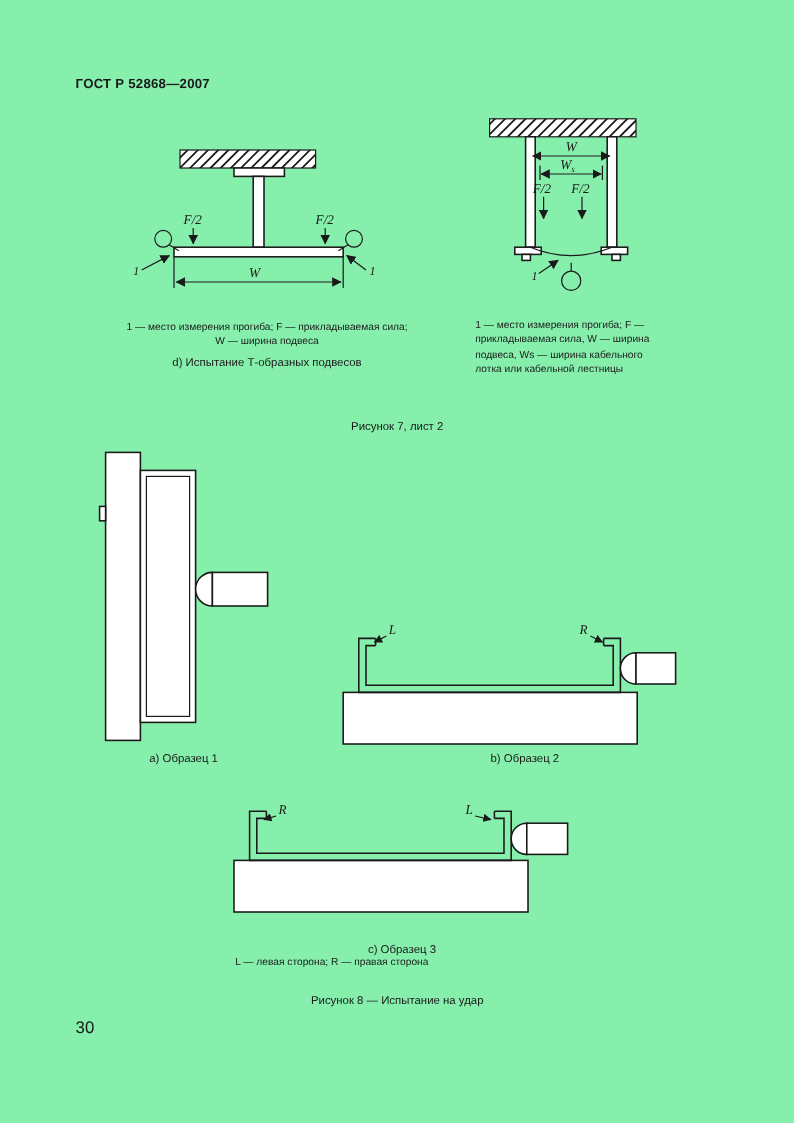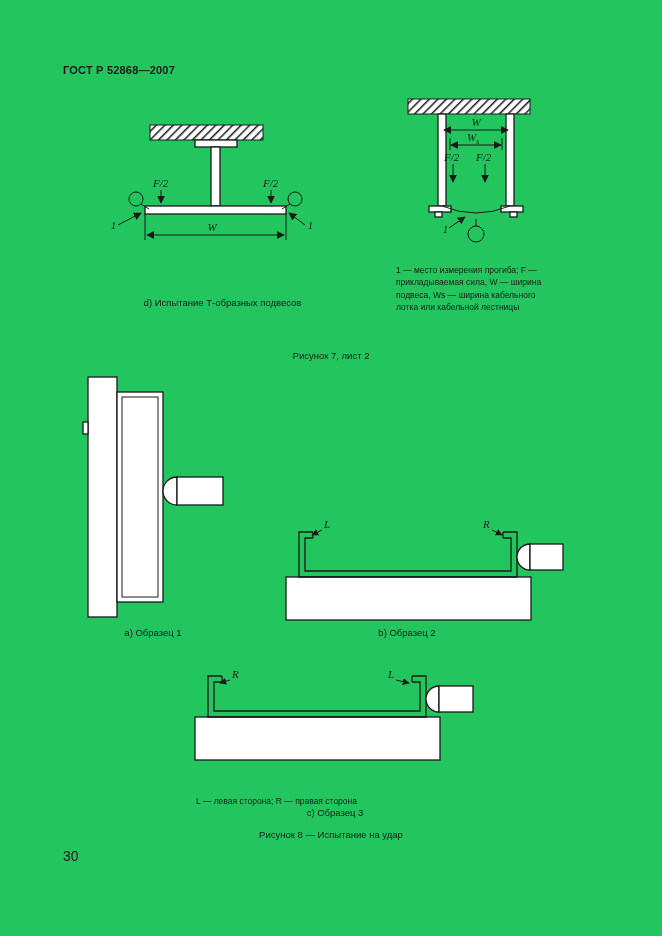--- a/index.html
+++ b/index.html
@@ -1,17 +1,17 @@
 <!DOCTYPE html>
 <html><head>
 <meta charset="utf-8">
 <style>
   * { margin:0; padding:0; box-sizing:border-box; }
   body { background:#e9e9e9; font-family:"Liberation Sans", sans-serif; color:#1a1a1a; }
-  .page { position:relative; width:662px; height:936px; background:#22c55e; margin:0 auto; overflow:hidden; }
+  .page { position:relative; width:662px; height:936px; background:#86efac; margin:0 auto; overflow:hidden; }
   .abs { position:absolute; }
   .header { font-size:11px; font-weight:bold; letter-spacing:0.2px; }
   .legend { font-size:8.5px; line-height:1.45; }
   .caption { font-size:9.5px; }
   .note { font-size:8.5px; }
   .pageno { font-size:14px; }
   .center { text-align:center; }
   svg { overflow:visible; }
   svg text { font-family:"Liberation Serif", serif; fill:#1a1a1a; }
   .lbl { font-size:11px; font-style:italic; }
@@ -133,20 +133,21 @@
       <line class="thin" x1="83" y1="127" x2="83" y2="134"></line>
       <circle class="thin" cx="83" cy="142" r="8"></circle>
     </g>
 
     <g>
       <text class="lbl-sm" x="50" y="141">1</text>
       <line class="thin" x1="56" y1="136" x2="72" y2="125" marker-end="url(#arr-e)"></line>
     </g>
   </svg>
 
+  <div class="abs legend center" style="left:105px; top:266px; width:235px;">1 — место измерения прогиба; F — прикладываемая сила; W — ширина подвеса</div>
   <div class="abs caption center" style="left:105px; top:297px; width:235px;">d) Испытание Т-образных подвесов</div>
 
   <div class="abs legend" style="left:396px; top:264px; width:152px;">1 — место измерения прогиба; F — прикладываемая сила, W — ширина подвеса, Ws — ширина кабельного лотка или кабельной лестницы</div>
 
   <div class="abs caption center" style="left:0; top:350px; width:662px;">Рисунок 7, лист 2</div>
 
   <svg class="abs" style="left:78px; top:368px;" width="150" height="260" viewBox="0 0 150 260">
     <rect class="wfill" x="10" y="9" width="29" height="240"></rect>
     <rect class="wfill" x="5" y="54" width="5" height="12"></rect>
     <g>
@@ -177,21 +178,21 @@
       <text class="lbl" x="205" y="10">R</text>
       <line class="thin" x1="214" y1="12" x2="224" y2="17" marker-end="url(#arr-b)"></line>
     </g>
     <g>
       <path class="wfill" d="M 252 26 A 13 13 0 0 0 252 52 Z"></path>
       <rect class="wfill" x="252" y="26" width="33" height="26"></rect>
     </g>
   </svg>
 
   <div class="abs caption center" style="left:78px; top:627px; width:150px;">a) Образец 1</div>
-  <div class="abs caption center" style="left:332px; top:627px; width:150px;">b) Образец 2</div>
+  <div class="abs caption center" style="left:316px; top:627px; width:150px;text-align:right;">b) Образец 2</div>
 
   <svg class="abs" style="left:188px; top:668px;" width="295" height="100" viewBox="0 0 295 100">
     <defs>
       <marker id="arr-c" viewBox="0 0 10 10" refX="9" refY="5" markerWidth="7" markerHeight="7" orient="auto-start-reverse">
         <path d="M0,0L10,5L0,10Z" fill="#1a1a1a"></path>
       </marker>
     </defs>
     <rect class="wfill" x="7" y="49" width="245" height="43"></rect>
     <path class="ln" d="M 34 8 L 20 8 L 20 49 L 238 49 L 238 8 L 224 8
              M 34 14 L 26 14 L 26 43 L 232 43 L 232 14 L 224 14
@@ -203,20 +204,20 @@
     <g>
       <text class="lbl" x="200" y="10">L</text>
       <line class="thin" x1="208" y1="12" x2="221" y2="15" marker-end="url(#arr-c)"></line>
     </g>
     <g>
       <path class="wfill" d="M 251 18 A 13 13 0 0 0 251 44 Z"></path>
       <rect class="wfill" x="251" y="18" width="34" height="26"></rect>
     </g>
   </svg>
 
-  <div class="abs caption center" style="left:230px; top:786px; width:210px;margin-top:21px;">c) Образец 3</div>
+  <div class="abs caption center" style="left:230px; top:786px; width:210px;">c) Образец 3</div>
 
   <div class="abs note center" style="left:0; top:796px; width:553px;">L — левая сторона; R — правая сторона</div>
   <div class="abs caption center" style="left:0; top:829px; width:662px;">Рисунок 8 — Испытание на удар</div>
 
   <div class="abs pageno" style="left:63px; top:848px;">30</div>
 
 </div>
 
 </body></html>

